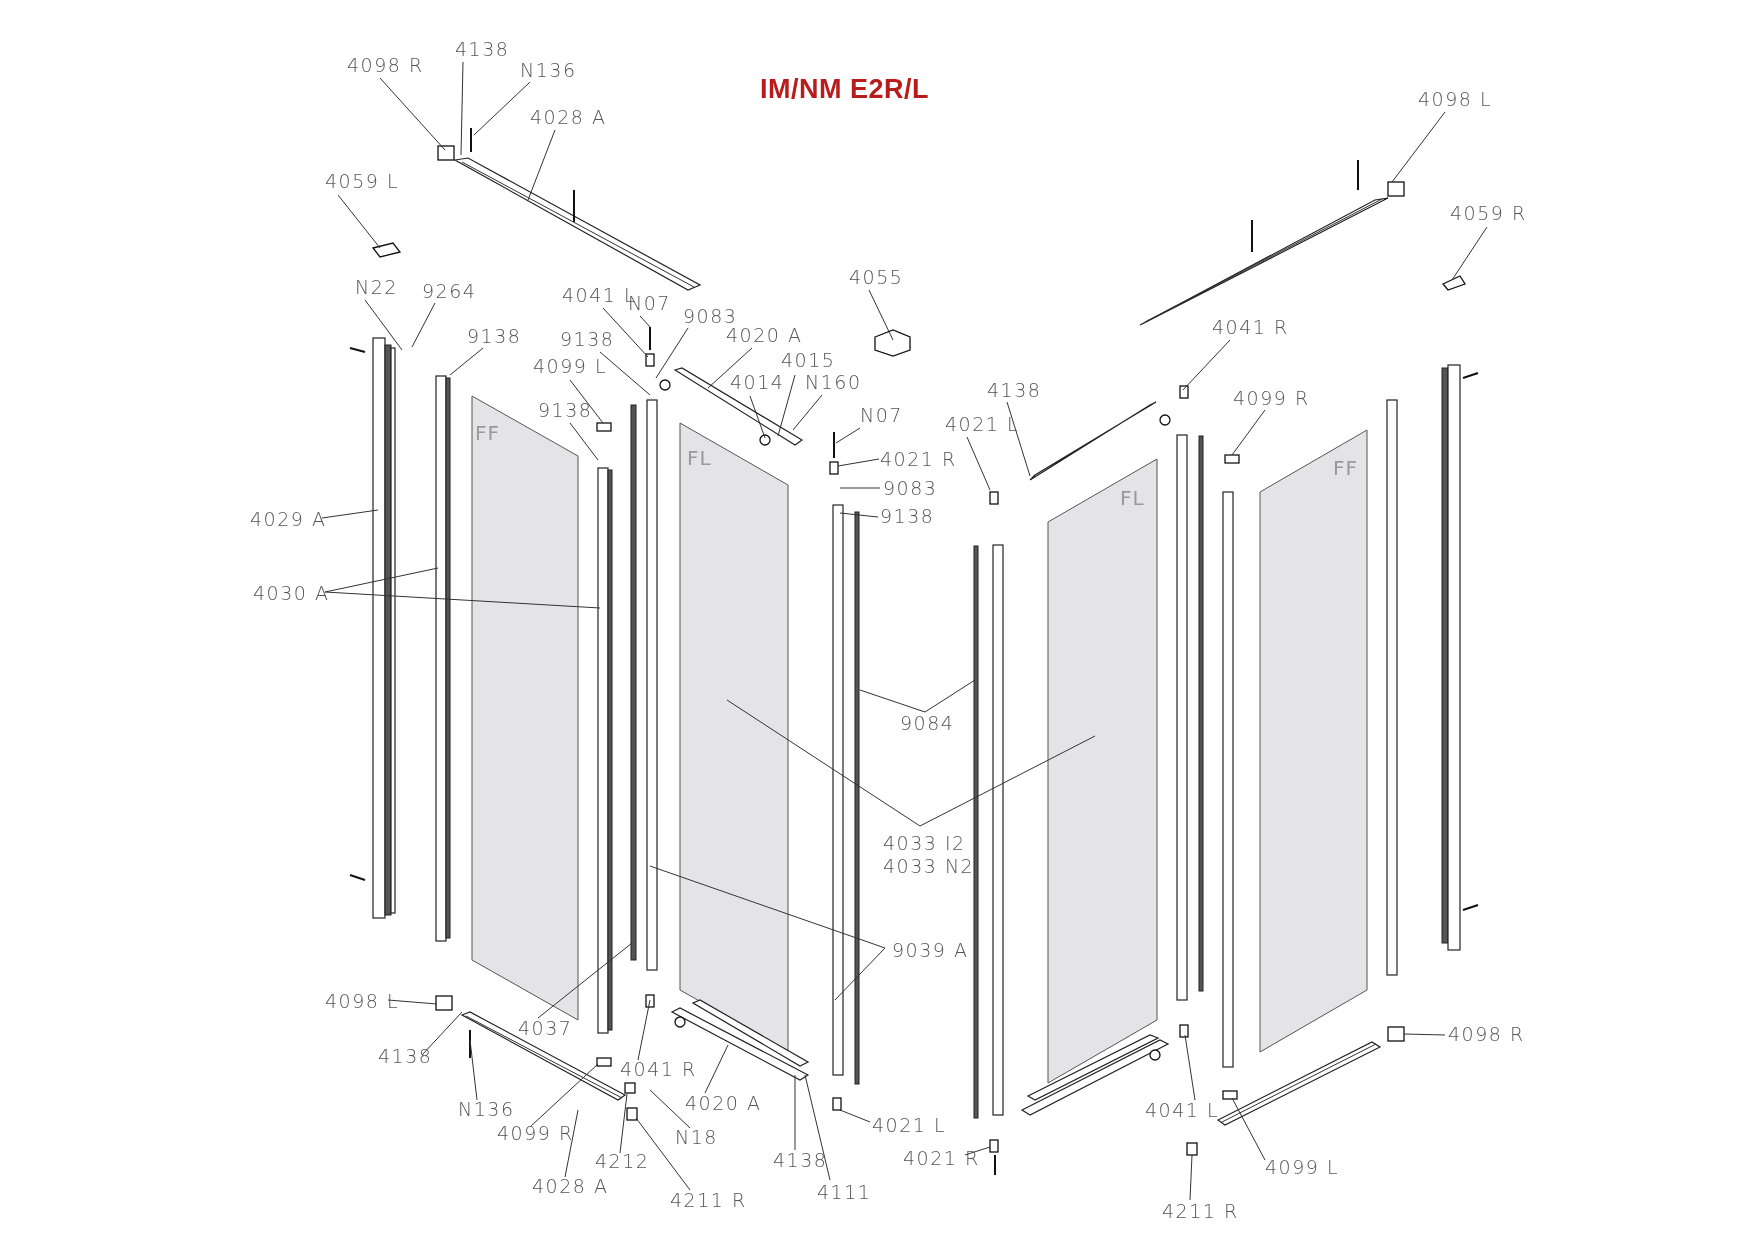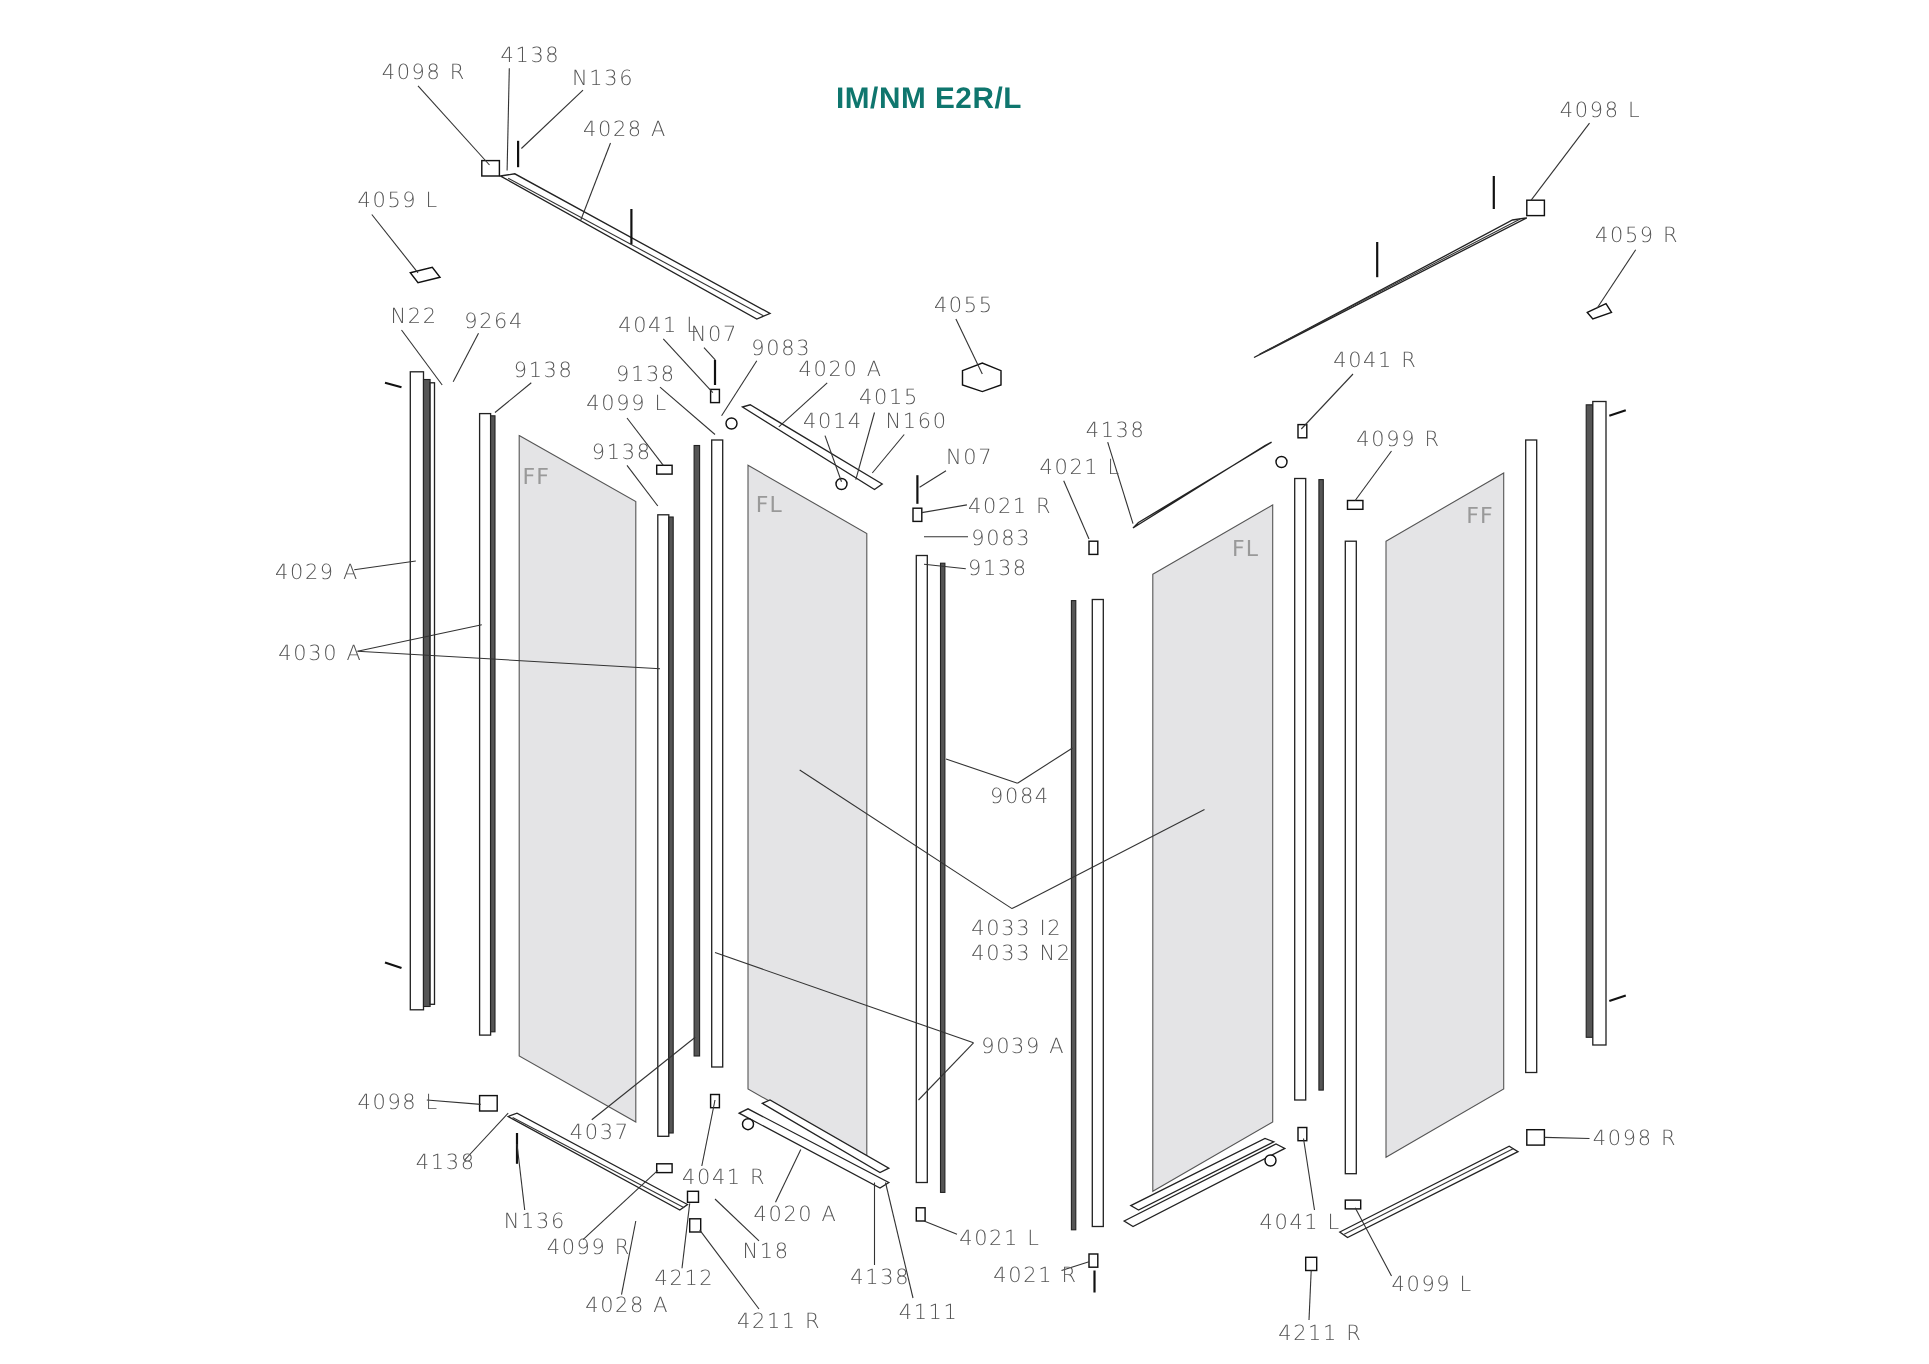--- a/index.html
+++ b/index.html
@@ -1,18 +1,18 @@
 <!DOCTYPE html>
 <html><head>
 <meta charset="utf-8">
 <style>
   html,body{margin:0;padding:0;background:#ffffff;}
   body{width:1754px;height:1240px;overflow:hidden;position:relative;font-family:"DejaVu Sans",sans-serif;}
   #diagram{position:absolute;left:0;top:0;width:1754px;height:1240px;}
-  .title{position:absolute;left:760px;top:74px;font-family:"Liberation Sans",sans-serif;font-weight:bold;font-size:27px;color:#0f766e;letter-spacing:0.5px;}
+  .title{position:absolute;left:760px;top:74px;font-family:"Liberation Sans",sans-serif;font-weight:bold;font-size:27px;color:#b91c1c;letter-spacing:0.5px;}
   .lbl{font-family:"DejaVu Sans",sans-serif;font-size:19px;fill:#555;font-weight:200;letter-spacing:1.5px;}
   .glassLbl{font-family:"DejaVu Sans",sans-serif;font-size:20px;fill:#999;letter-spacing:1px;}
   .lead{stroke:#333;stroke-width:1;fill:none;}
   .prof{fill:#fff;stroke:#222;stroke-width:1.2;}
   .profDark{fill:#555;stroke:#222;stroke-width:1;}
   .glass{fill:#e4e4e6;stroke:#555;stroke-width:1;}
   .part{fill:#fff;stroke:#111;stroke-width:1.3;}
   .pin{stroke:#111;stroke-width:2;}
 </style>
 </head>

